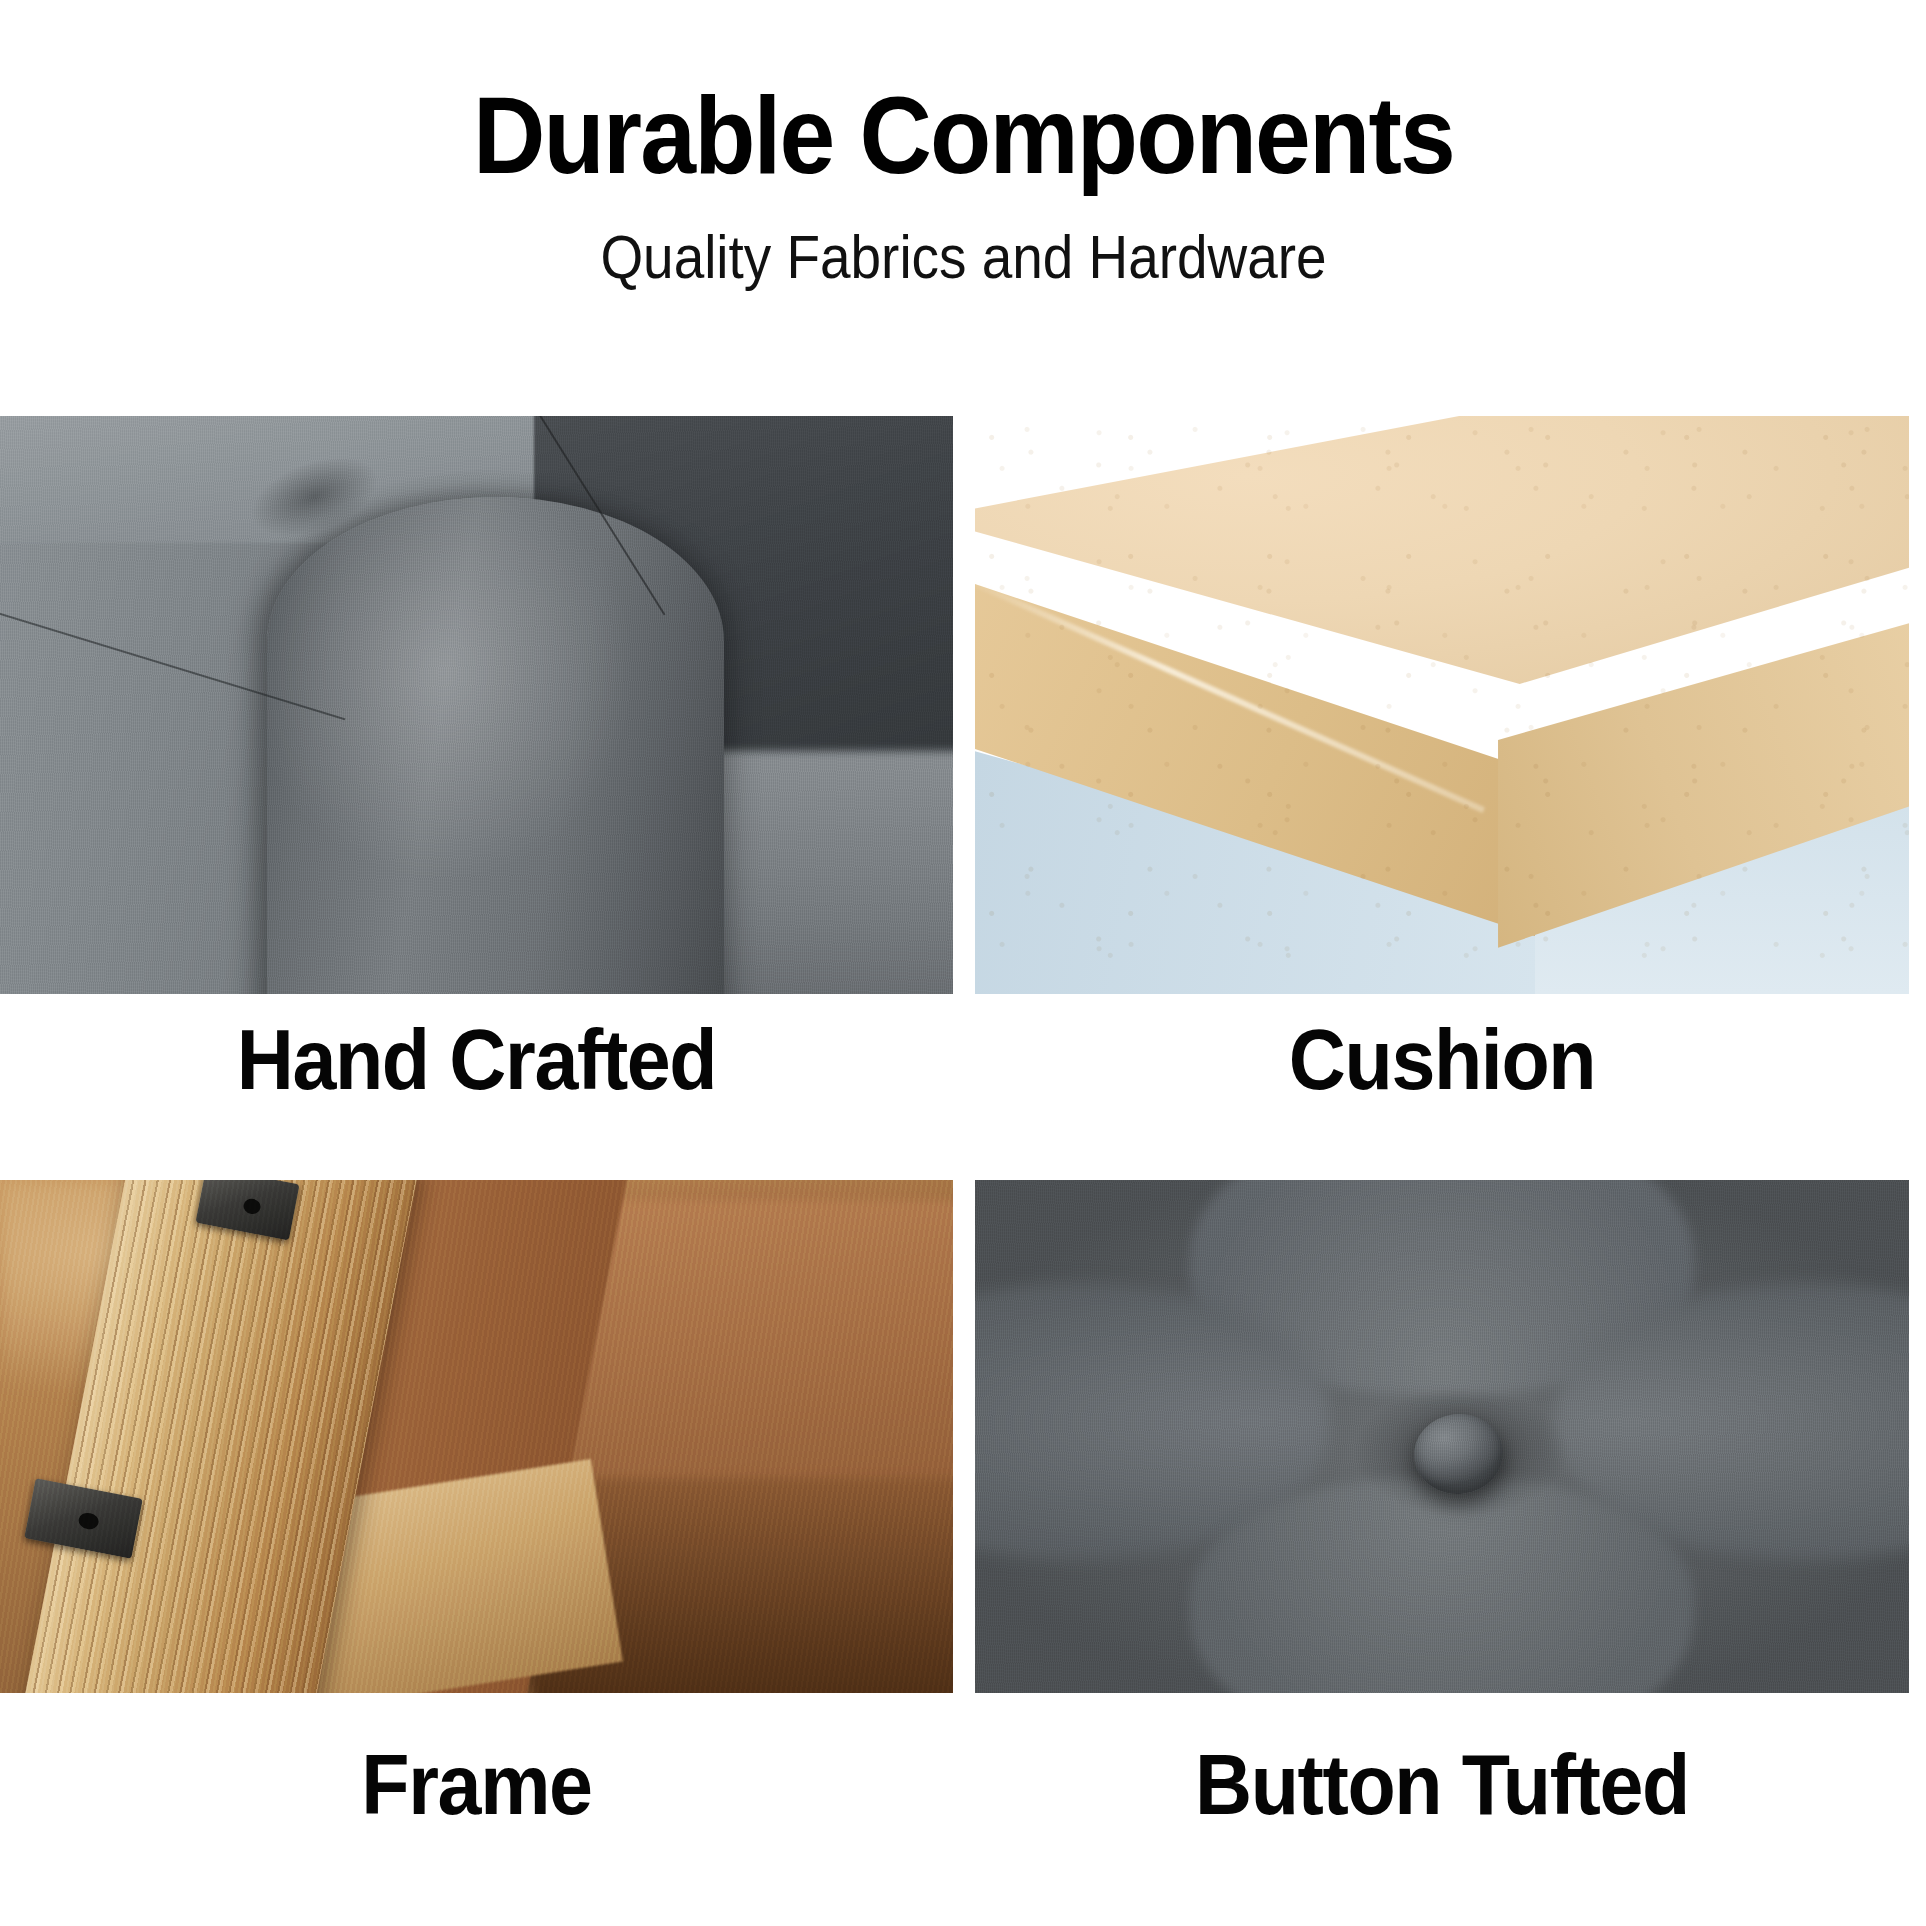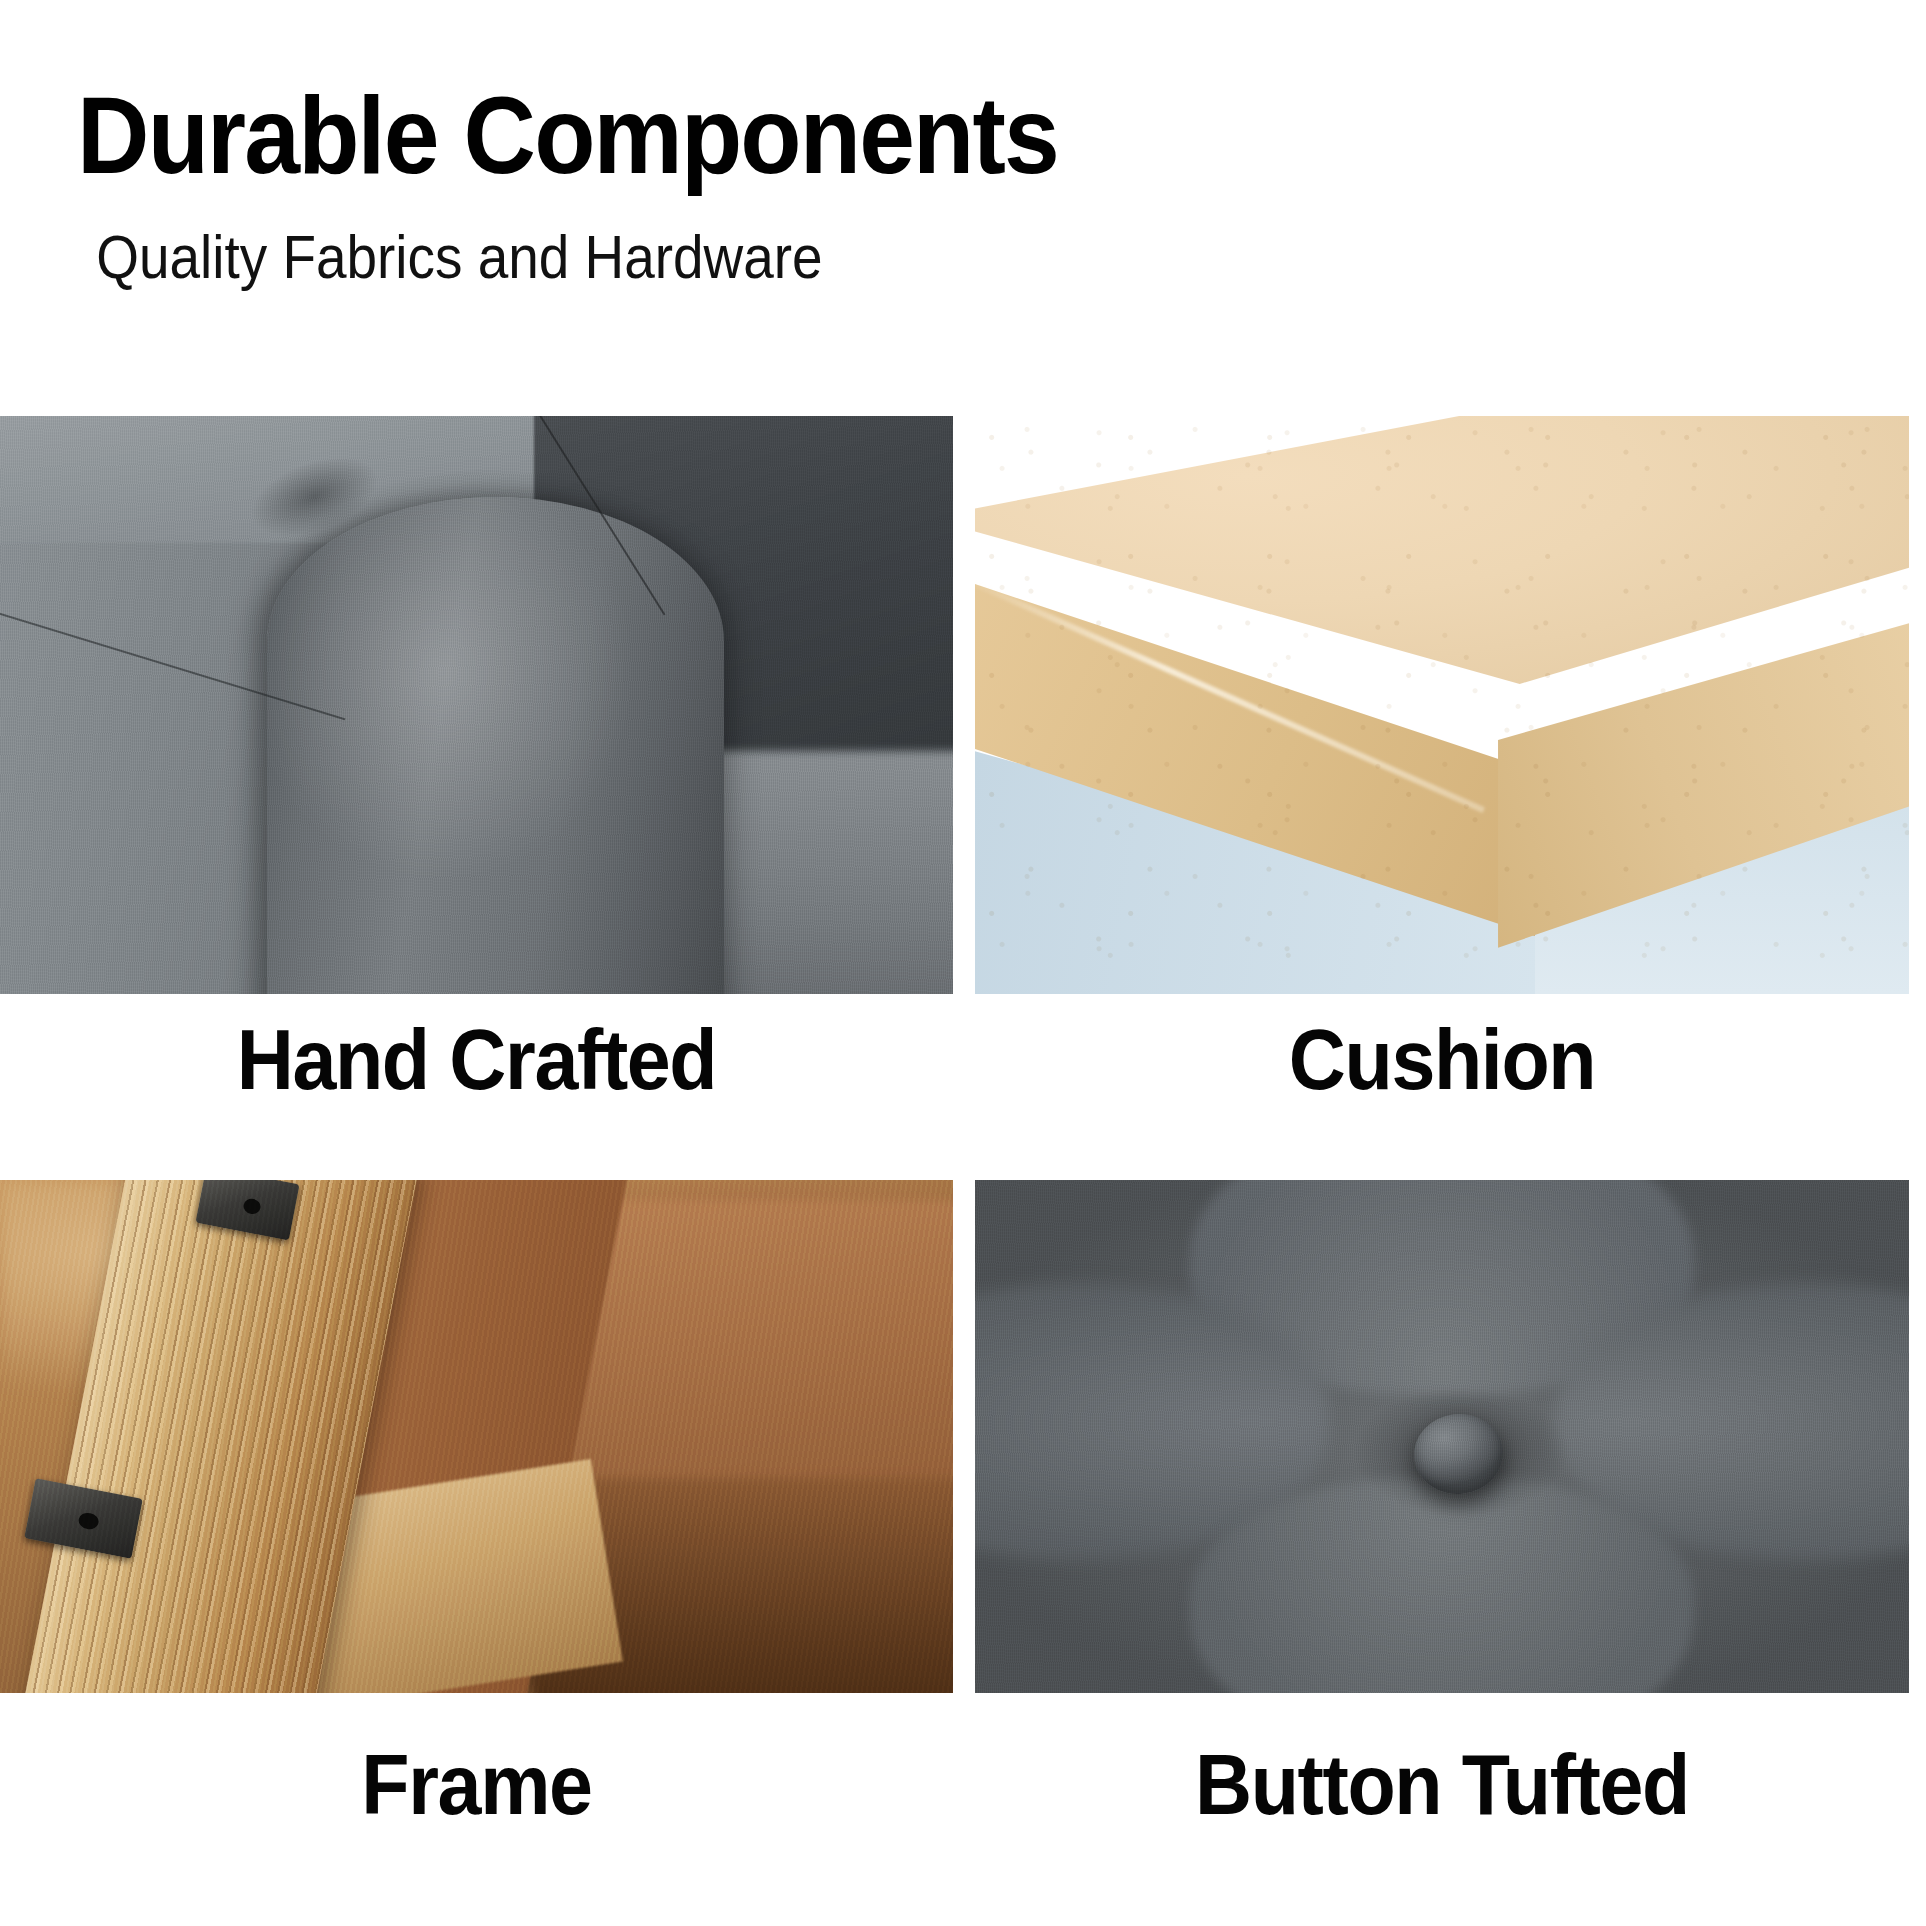--- a/index.html
+++ b/index.html
@@ -9,21 +9,21 @@
     font-family:"Liberation Sans", sans-serif;
     overflow:hidden;
   }
   #infographic {
     position:relative;
     width:1927px; height:1927px;
     background:#ffffff;
   }
 
   
-  .header { position:absolute; left:0; top:0; width:1927px; height:327px; }
+  .header { position:absolute; left:0; top:0; width:1927px; height:327px; text-align:center; }
   .title {
     position:absolute; left:0; top:77px; width:1927px;
     font-size:109px; line-height:117px;
     font-weight:900; letter-spacing:-2px;
     color:#010101;
     font-family:"Liberation Sans","DejaVu Sans", sans-serif;
     transform:scaleX(0.92); transform-origin:50% 50%;
     white-space:nowrap;
   }
   .subtitle {

